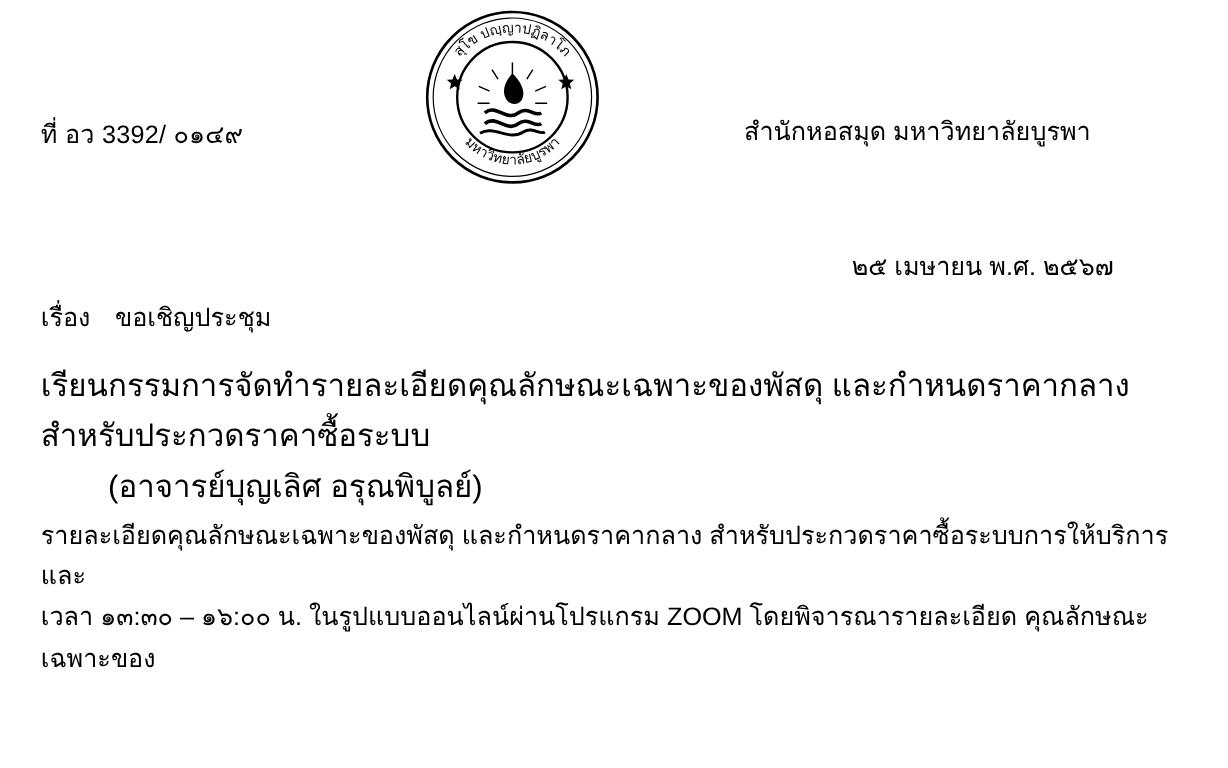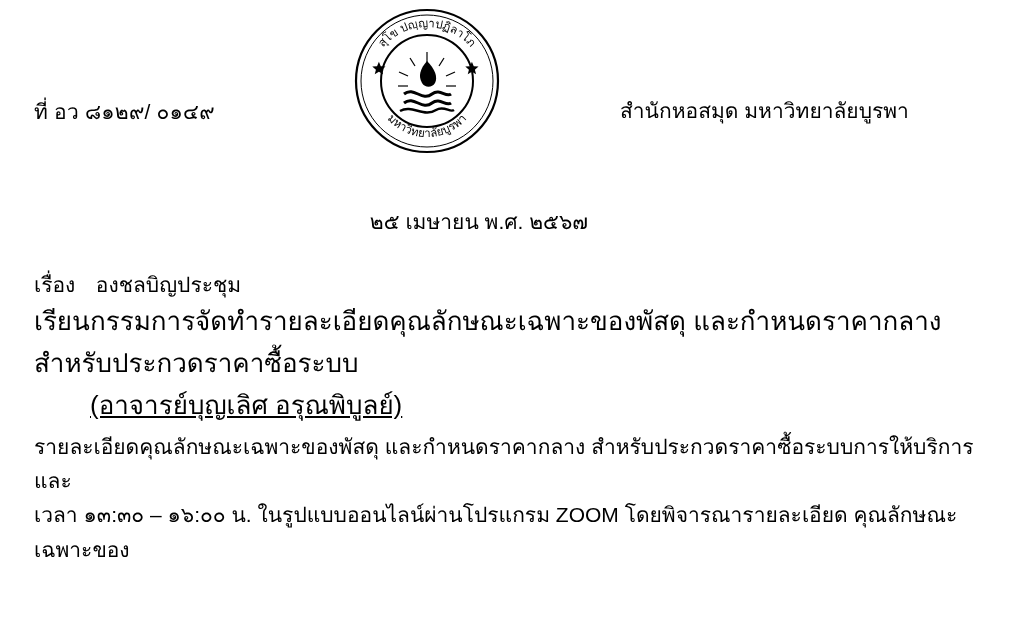--- a/index.html
+++ b/index.html
@@ -55,51 +55,50 @@
   }
   .sender-block div {
     white-space: nowrap;
   }
 
   .doc-date {
     position: absolute;
     left: 0;
     top: 205px;
     width: 928px;
-    text-align: center;
+    text-align: right;
     font-size: 21px;
     padding-left: 30px;
     box-sizing: border-box;
   }
 
   
   .subject-row {
     position: absolute;
     left: 34px;
     top: 248px;
     font-size: 21px;
     white-space: nowrap;
   }
   .subject-row .lbl {
     display: inline-block;
     min-width: 56px;
-    margin-top: 20px;
   }
 
   .recipient-block {
     position: absolute;
     left: 34px;
     top: 300px;
     width: 960px;
     font-size: 26px;
     line-height: 1.62;
   }
   .recipient-block .ln1 { text-indent: 0; }
   .recipient-block .ln2 { padding-left: 56px; }
-  .recipient-block .ln3 { padding-left: 56px; text-decoration: underline; }
+  .recipient-block .ln3 { padding-left: 56px; }
 
   
   .body-block {
     position: absolute;
     left: 34px;
     top: 430px;
     width: 960px;
     font-size: 21px;
     line-height: 1.63;
   }
@@ -144,31 +143,31 @@
       </defs>
       <text font-family="'Liberation Sans', sans-serif" font-size="11.5" fill="#000">
         <textPath href="#topArc" startOffset="50%" text-anchor="middle">สุโข  ปญฺญาปฏิลาโภ</textPath>
       </text>
       <text font-family="'Liberation Sans', sans-serif" font-size="11.5" fill="#000">
         <textPath href="#botArc" startOffset="50%" text-anchor="middle">มหาวิทยาลัยบูรพา</textPath>
       </text>
     </svg>
   </div>
 
-  <div class="doc-number">ที่ อว ๘๑๒๙/ ๐๑๔๙</div>
+  <div class="doc-number">ที่ อว 3392/ ๐๑๔๙</div>
 
   <div class="sender-block">
     <div>สำนักหอสมุด มหาวิทยาลัยบูรพา</div>
   </div>
 
   <div class="doc-date">๒๕ เมษายน  พ.ศ. ๒๕๖๗</div>
 
   <div class="subject-row">
     <span class="lbl">เรื่อง</span>
-    <span>องชลบิญประชุม</span>
+    <span>ขอเชิญประชุม</span>
   </div>
 
   <div class="recipient-block">
     <div class="ln1">
       <span class="lbl" style="display:inline-block;min-width:56px;">เรียน</span><span>กรรมการจัดทำรายละเอียดคุณลักษณะเฉพาะของพัสดุ และกำหนดราคากลาง สำหรับประกวดราคาซื้อระบบ</span>
     </div>
     <div class="ln3">(อาจารย์บุญเลิศ อรุณพิบูลย์)</div>
   </div>
 
   <div class="body-block">

